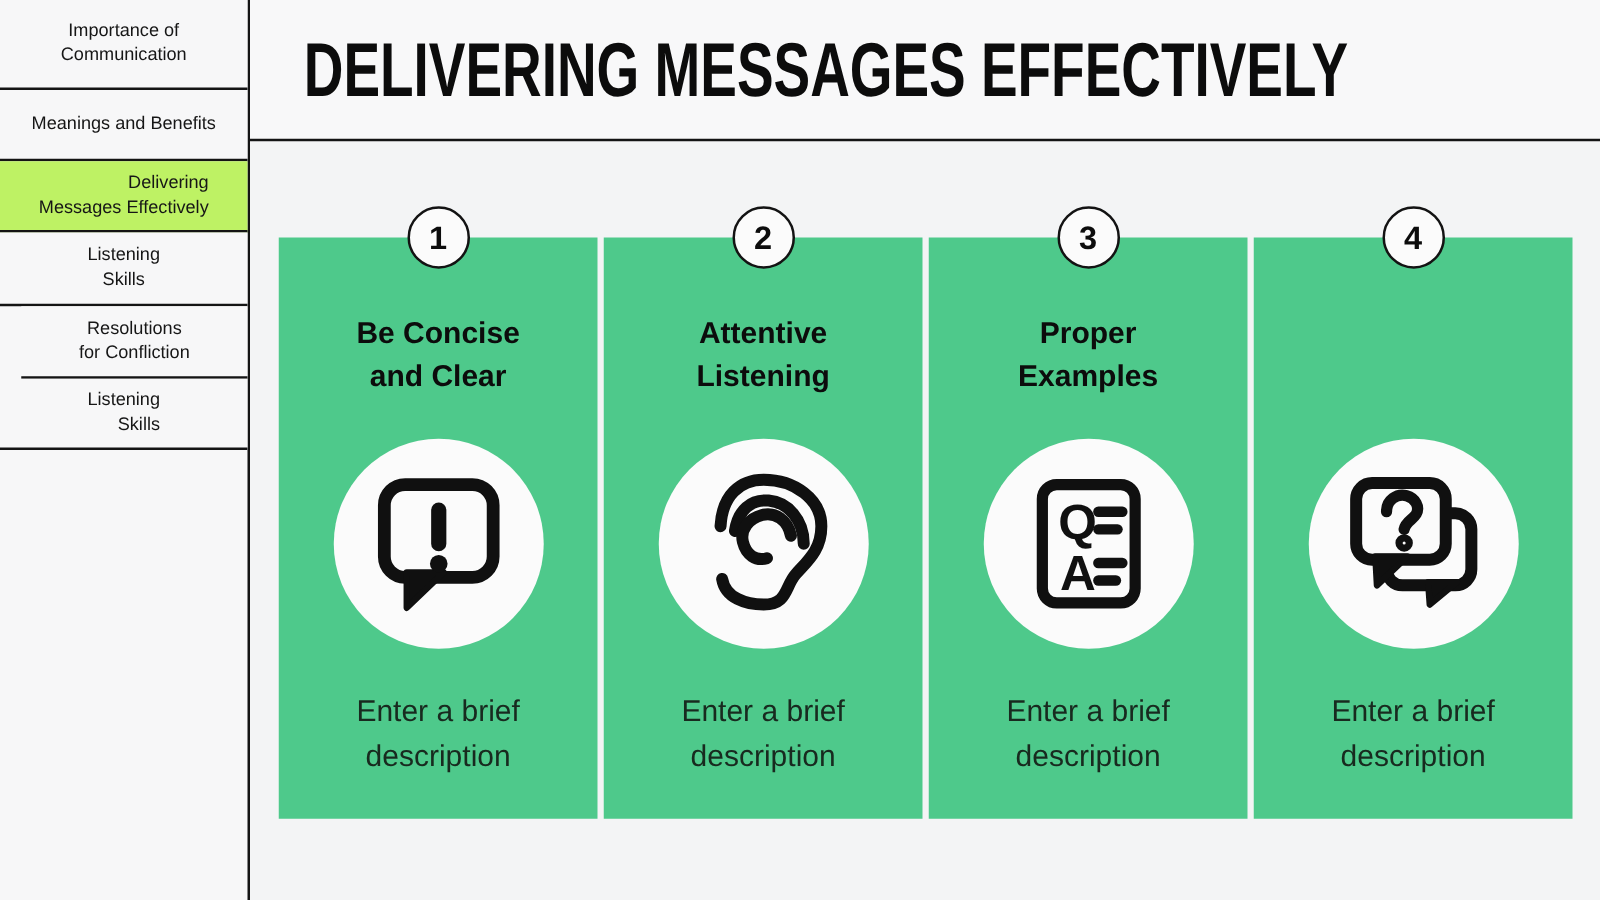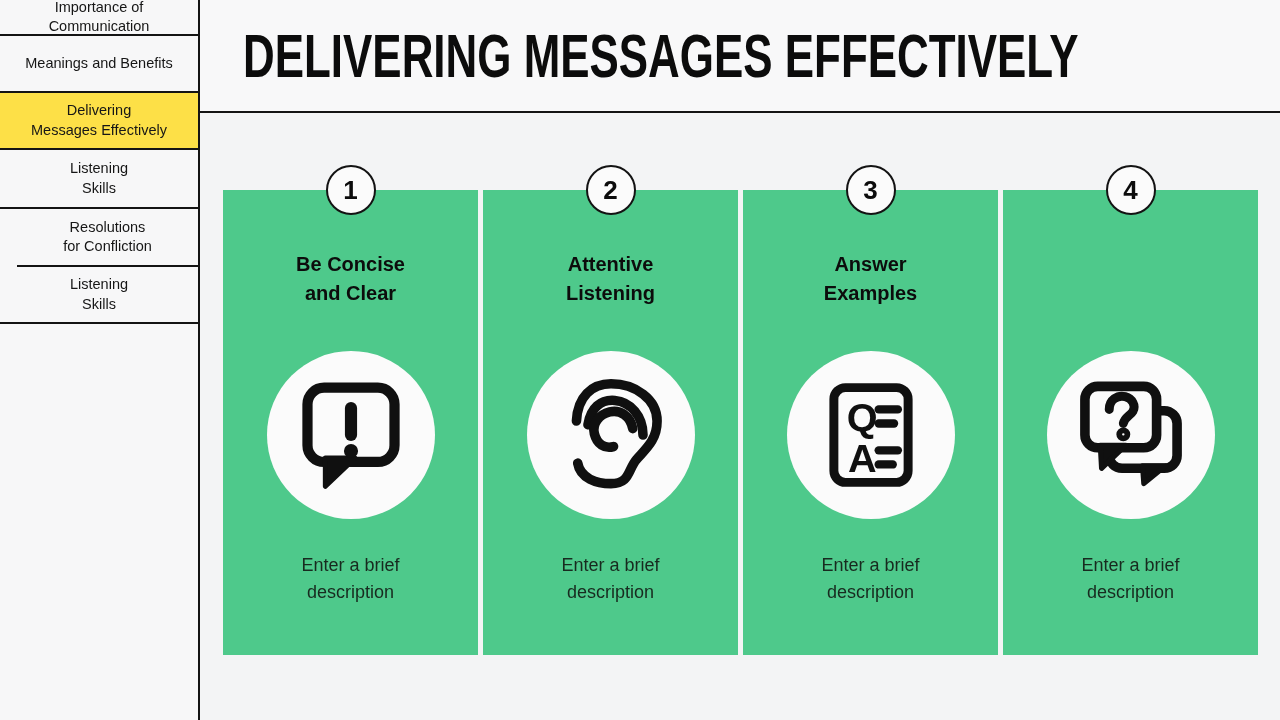--- a/index.html
+++ b/index.html
@@ -29,23 +29,23 @@
     background: #F7F7F8;
     cursor: pointer;
   }
   .nav-item .nav-label {
     font-size: 14.5px;
     line-height: 1.34;
     white-space: pre-line;
     color: #161616;
     padding: 2px 6px;
   }
-  .nav-item.active { background: #fde047; }
-  .h-54 { height: 36px; }
-  .h-57 { height: 57px; }
+  .nav-item.active { background: #bef264; }
+  .h-54 { height: 72px; }
+  .h-57 { height: 57px; text-align: right; }
   .h-58 { height: 58px; margin-left: 17px; }
   .h-59 { height: 59px; }
 
   
   .main-header {
     position: absolute;
     left: 200px; top: 0; right: 0;
     height: 113px;
     background: #F8F8F9;
     border-bottom: 2px solid #141414;
@@ -92,21 +92,21 @@
     font-size: 26px;
     font-weight: bold;
     color: #0C0C0C;
     z-index: 2;
   }
   .card-title {
     position: absolute;
     top: 60px;
     left: 0; right: 0;
     text-align: center;
-    font-size: 20px;
+    font-size: 24px;
     font-weight: bold;
     line-height: 1.45;
     color: #0C0C0C;
     white-space: pre-line;
   }
   .icon-circle {
     position: absolute;
     top: 161px;
     left: 50%;
     transform: translateX(-50%);
@@ -116,21 +116,21 @@
     display: flex;
     align-items: center;
     justify-content: center;
   }
   .icon-circle svg { display: block; }
   .card-desc {
     position: absolute;
     top: 362px;
     left: 0; right: 0;
     text-align: center;
-    font-size: 18px;
+    font-size: 24px;
     line-height: 1.5;
     color: #182A1F;
     white-space: pre-line;
     cursor: text;
   }
 </style>
 </head>
 <body>
 
 <aside class="sidebar">
@@ -191,21 +191,21 @@
         <path d="M 32 42 C 34 29 42 22 53 23 C 65 24 75 35 75 50"></path>
         <path d="M 67 45 C 65 35 57 30 49 32 C 41 34 35 41 37 49 C 39 57 45 61 52 59"></path>
       </svg>
     </div>
     <p class="card-desc">Enter a brief
 description</p>
   </article>
 
   <article class="step-card">
     <div class="num-circle">3</div>
-    <h2 class="card-title">Answer
+    <h2 class="card-title">Proper
 Examples</h2>
     <div class="icon-circle">
       <svg width="128" height="128" viewBox="0 0 100 100" fill="none" stroke="#101010" stroke-width="7" stroke-linecap="round" stroke-linejoin="round">
         <rect x="21" y="13" width="58" height="74" rx="9"></rect>
         <text x="31" y="47" font-family="Liberation Sans, sans-serif" font-size="31" font-weight="bold" fill="#101010" stroke="none">Q</text>
         <text x="32" y="79" font-family="Liberation Sans, sans-serif" font-size="31" font-weight="bold" fill="#101010" stroke="none">A</text>
         <line x1="56" y1="30" x2="71" y2="30" stroke-width="6.5"></line>
         <line x1="56" y1="41" x2="68" y2="41" stroke-width="6.5"></line>
         <line x1="56" y1="62" x2="71" y2="62" stroke-width="6.5"></line>
         <line x1="56" y1="73" x2="67" y2="73" stroke-width="6.5"></line>

